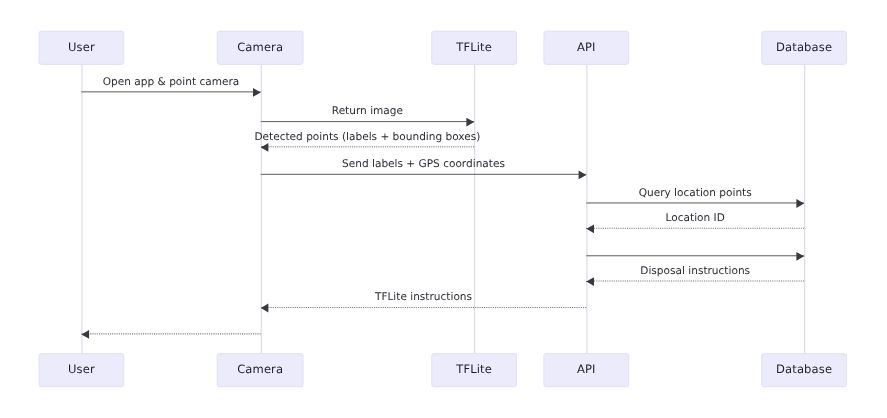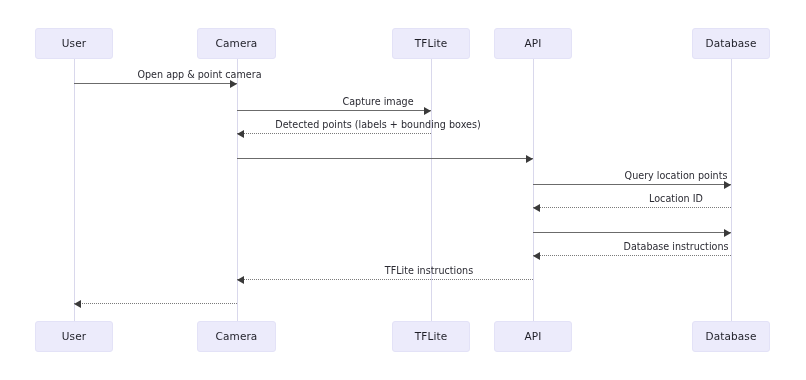--- a/index.html
+++ b/index.html
@@ -65,21 +65,20 @@
     border-right: 7px solid #3a3a3a;
   }
   .msg-label {
     position: absolute;
     font-size: 9.6px;
     color: #2b2b33;
     white-space: nowrap;
     text-align: center;
     line-height: 1;
     transform: translateX(-50%);
-    margin-left: 44px;
   }
 </style>
 </head>
 <body>
 
 <div id="diagram">
     <div class="lifeline" style="left: 74px; top: 59px; height: 262px; background: rgb(217, 216, 236);"></div>
     <div class="lifeline" style="left: 237px; top: 59px; height: 262px; background: rgb(217, 216, 236);"></div>
     <div class="lifeline" style="left: 431px; top: 59px; height: 262px; background: rgb(217, 216, 236);"></div>
     <div class="lifeline" style="left: 533px; top: 59px; height: 262px; background: rgb(217, 216, 236);"></div>
@@ -112,35 +111,36 @@
       <span class="actor-label">API</span>
     </div>
     <div class="actor-box" style="left: 692px; top: 321px; width: 78px; height: 31px; background: rgb(236, 235, 251); border-color: rgb(227, 226, 247);">
       <span class="actor-label">Database</span>
     </div>
     <div class="msg-line" style="left: 74px; top: 83px; width: 163px;"></div>
     <div class="arrowhead right" style="top: 79.5px; left: 230px;"></div>
     <div class="msg-label" style="left: 155.5px; top: 70px;">Open app &amp; point camera</div>
     <div class="msg-line" style="left: 237px; top: 110px; width: 194px;"></div>
     <div class="arrowhead right" style="top: 106.5px; left: 424px;"></div>
-    <div class="msg-label" style="left: 334px; top: 97px;">Capture image</div>
+    <div class="msg-label" style="left: 334px; top: 97px;">Return image</div>
     <div class="msg-line dotted" style="left: 237px; top: 133px; width: 194px;"></div>
     <div class="arrowhead left" style="top: 129.5px; left: 237px;"></div>
     <div class="msg-label" style="left: 334px; top: 120px;">Detected points (labels + bounding boxes)</div>
     <div class="msg-line" style="left: 237px; top: 158px; width: 296px;"></div>
     <div class="arrowhead right" style="top: 154.5px; left: 526px;"></div>
+    <div class="msg-label" style="left: 385px; top: 145px;">Send labels + GPS coordinates</div>
     <div class="msg-line" style="left: 533px; top: 184px; width: 198px;"></div>
     <div class="arrowhead right" style="top: 180.5px; left: 724px;"></div>
     <div class="msg-label" style="left: 632px; top: 171px;">Query location points</div>
     <div class="msg-line dotted" style="left: 533px; top: 207px; width: 198px;"></div>
     <div class="arrowhead left" style="top: 203.5px; left: 533px;"></div>
     <div class="msg-label" style="left: 632px; top: 194px;">Location ID</div>
     <div class="msg-line" style="left: 533px; top: 232px; width: 198px;"></div>
     <div class="arrowhead right" style="top: 228.5px; left: 724px;"></div>
     <div class="msg-line dotted" style="left: 533px; top: 255px; width: 198px;"></div>
     <div class="arrowhead left" style="top: 251.5px; left: 533px;"></div>
-    <div class="msg-label" style="left: 632px; top: 242px;">Database instructions</div>
+    <div class="msg-label" style="left: 632px; top: 242px;">Disposal instructions</div>
     <div class="msg-line dotted" style="left: 237px; top: 279px; width: 296px;"></div>
     <div class="arrowhead left" style="top: 275.5px; left: 237px;"></div>
     <div class="msg-label" style="left: 385px; top: 266px;">TFLite instructions</div>
     <div class="msg-line dotted" style="left: 74px; top: 303px; width: 163px;"></div>
     <div class="arrowhead left" style="top: 299.5px; left: 74px;"></div>
   </div>
 
 </body></html>

